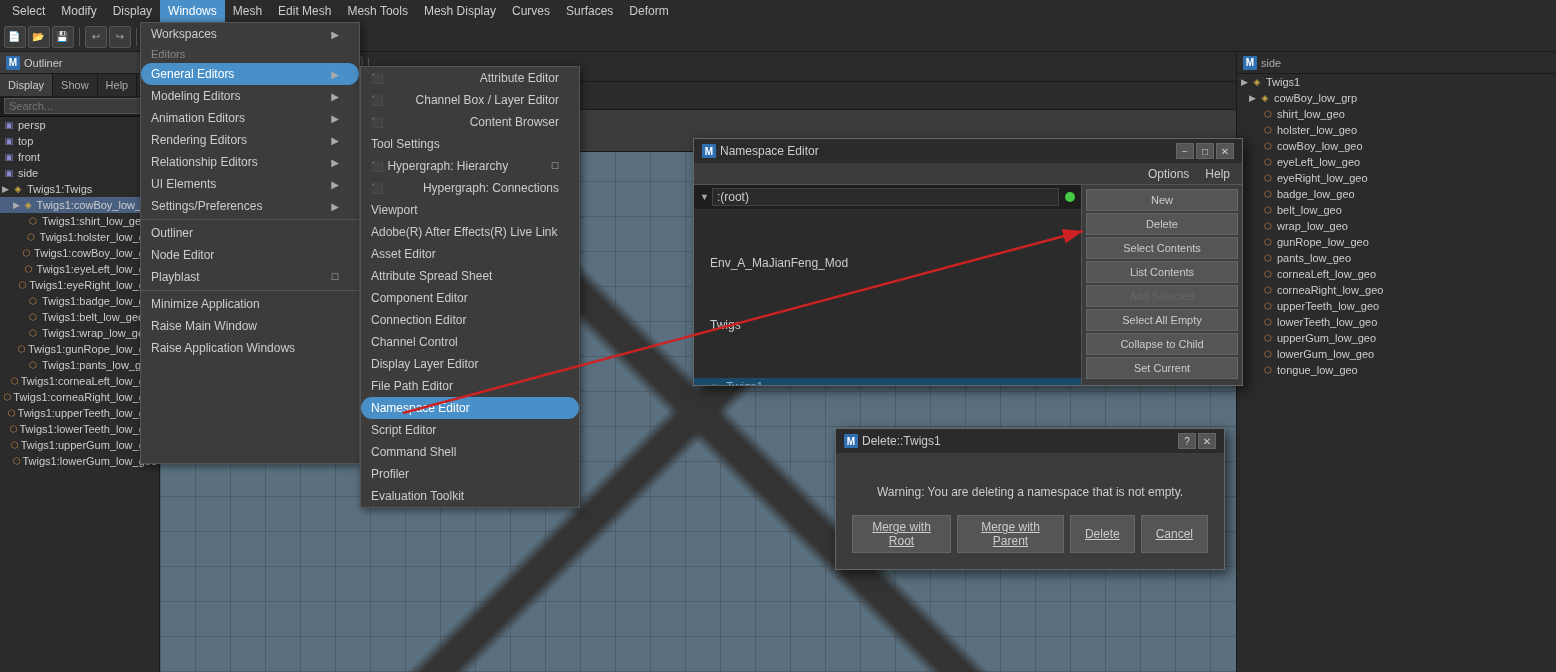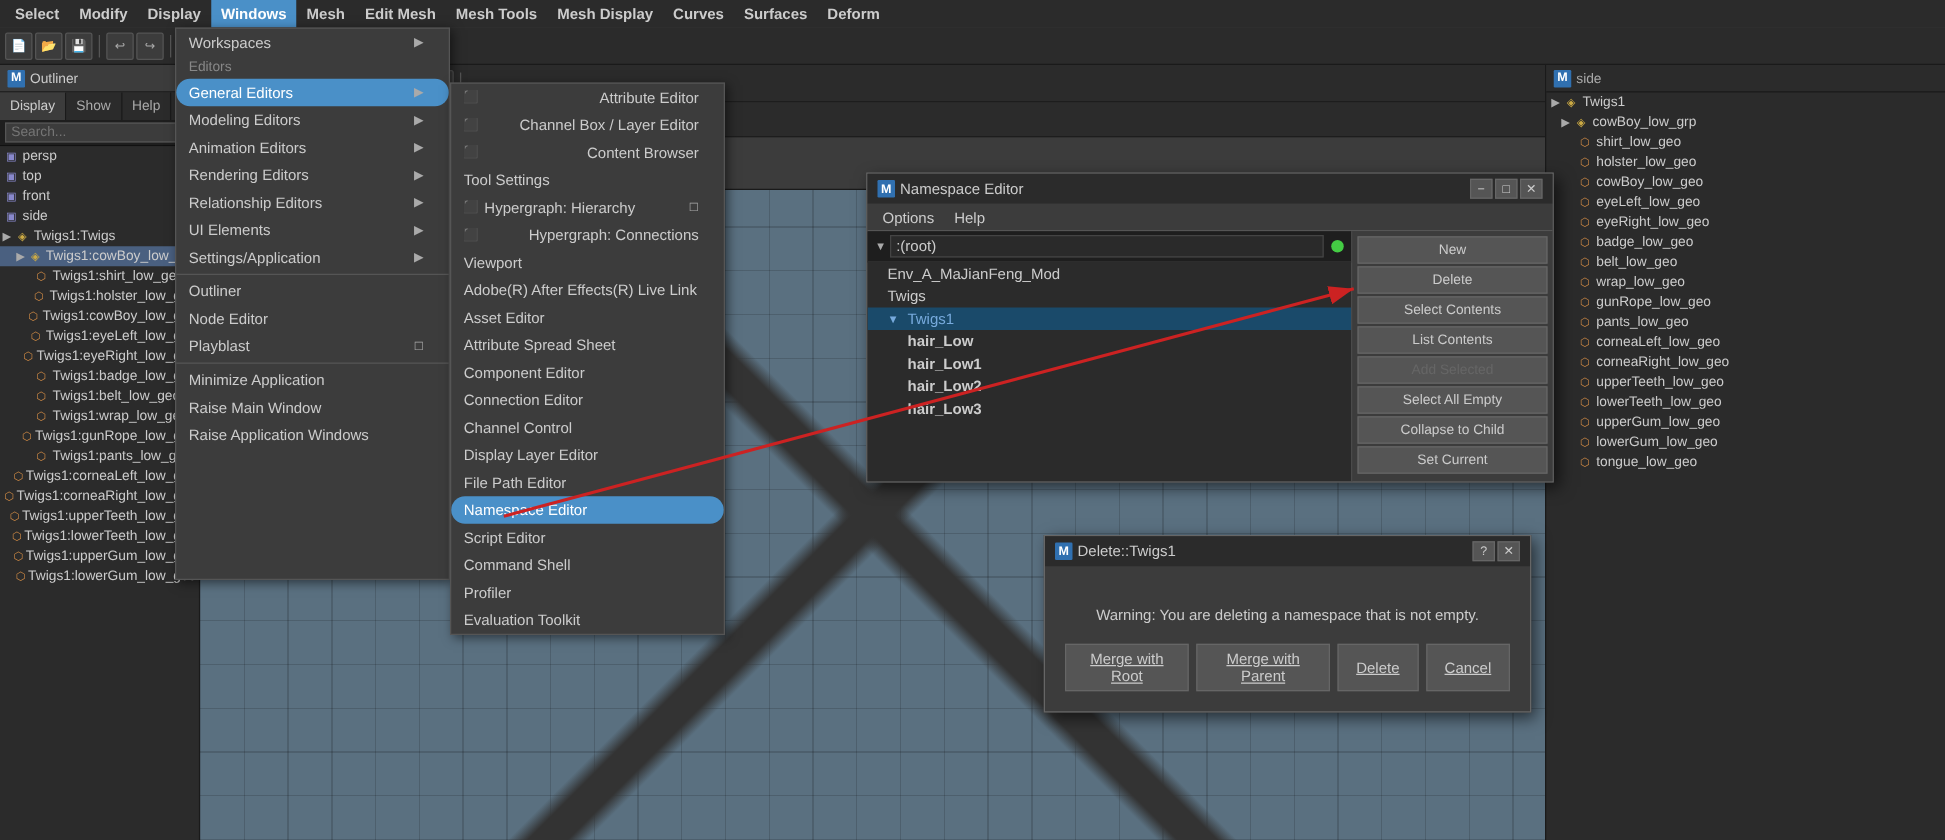--- a/index.html
+++ b/index.html
@@ -17,21 +17,20 @@
     
     .menubar {
       display: flex;
       align-items: center;
       background: #2b2b2b;
       height: 22px;
       padding: 0 4px;
       position: absolute;
       top: 0; left: 0; right: 0;
       z-index: 100;
-      font-weight: bold;
     }
     .menubar-item {
       padding: 2px 8px;
       color: #cccccc;
       cursor: pointer;
       font-size: 12px;
       height: 22px;
       display: flex;
       align-items: center;
     }
@@ -248,20 +247,21 @@
       font-size: 10px;
       color: #ccc;
     }
     .window-menubar {
       background: #3c3c3c;
       height: 22px;
       display: flex;
       align-items: center;
       padding: 0 4px;
       border-bottom: 1px solid #555;
+      justify-content: flex-end;
     }
     .window-menu-item {
       padding: 2px 8px;
       cursor: pointer;
       font-size: 12px;
       color: #ccc;
     }
     .ns-content {
       display: flex;
       height: 200px;
@@ -275,21 +275,21 @@
     .ns-item {
       padding: 2px 8px;
       cursor: pointer;
       color: #ccc;
       font-size: 12px;
       display: flex;
       align-items: center;
       gap: 4px;
     }
     .ns-item.selected { background: #1a4a6a; color: #7ad; }
-    .ns-item-indent { padding-left: 16px; }
+    .ns-item-indent { padding-left: 16px; margin-top: 44px; }
     .ns-item-indent2 { padding-left: 32px; font-weight: bold; }
     .ns-status-dot {
       width: 10px; height: 10px;
       border-radius: 50%;
       display: inline-block;
     }
     .dot-green { background: #44cc44; }
     .ns-actions {
       width: 160px;
       background: #3c3c3c;
@@ -800,21 +800,21 @@
       </div>
       <div class="menu-item">
         <span>Relationship Editors</span>
         <span class="menu-arrow">▶</span>
       </div>
       <div class="menu-item">
         <span>UI Elements</span>
         <span class="menu-arrow">▶</span>
       </div>
       <div class="menu-item">
-        <span>Settings/Application</span>
+        <span>Settings/Preferences</span>
         <span class="menu-arrow">▶</span>
       </div>
       <div class="menu-separator"></div>
       <div class="menu-item">
         <span>Outliner</span>
       </div>
       <div class="menu-item">
         <span>Node Editor</span>
       </div>
       <div class="menu-item">

